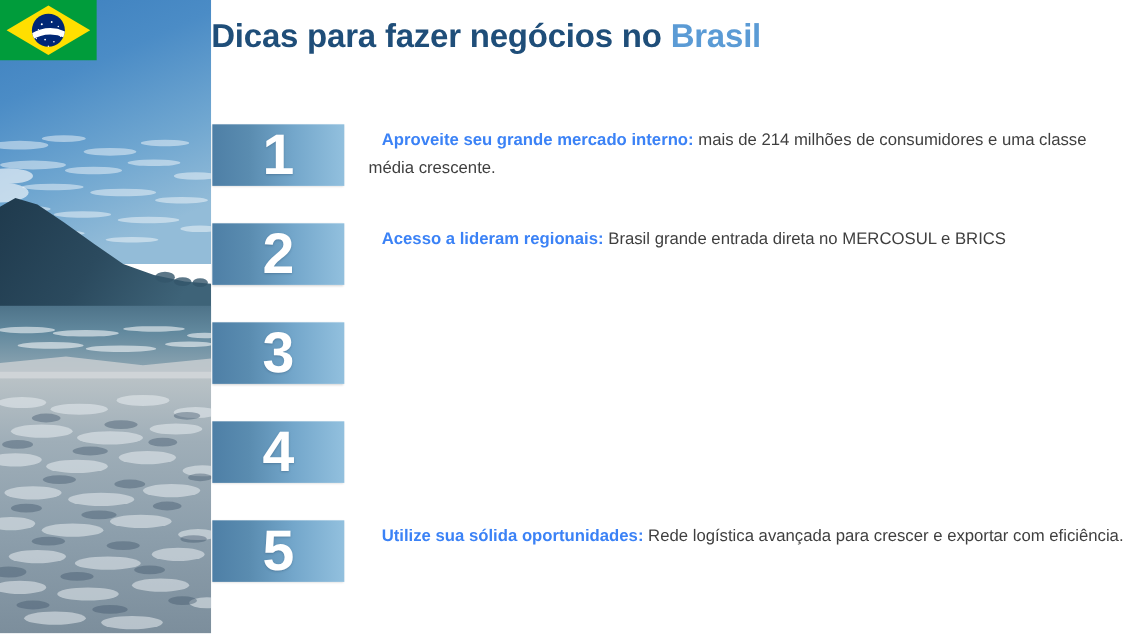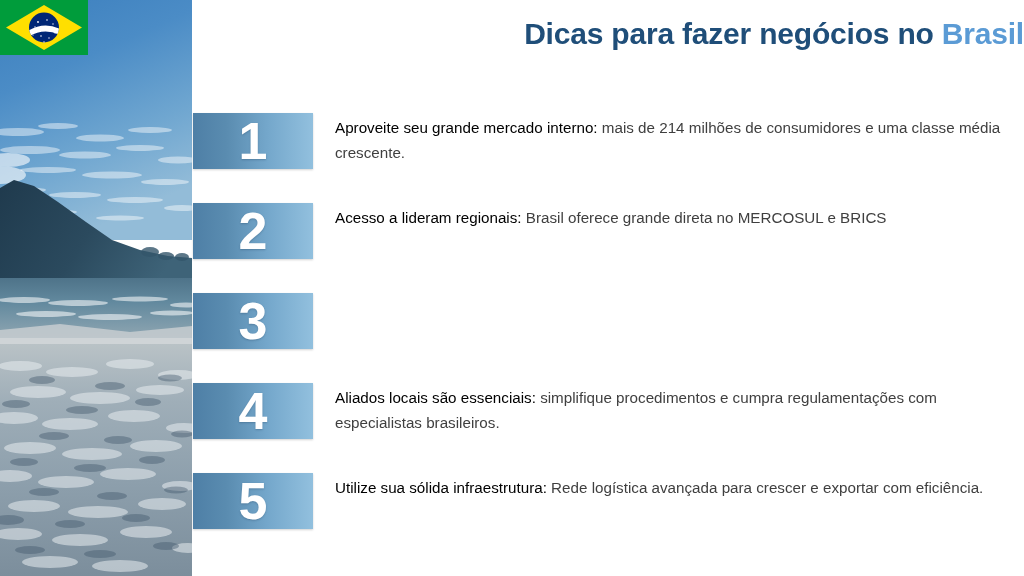--- a/index.html
+++ b/index.html
@@ -23,21 +23,21 @@
   
   #flag {
     position:absolute; left:0; top:0; width:88px; height:55px;
     overflow:hidden; z-index:5;
   }
   #flag svg { display:block; width:88px; height:55px; }
 
   
   #title {
     position:absolute; left:192px; top:17px; width:832px;
-    text-align:right;
+    text-align:left;
     font-size:30px; font-weight:bold;
     letter-spacing:-0.2px;
     color:#1F4E79;
     white-space:nowrap;
   }
   #title .accent { color:#5B9BD5; }
 
   
   #list {
     position:absolute; left:193px; top:113px; width:831px;
@@ -60,21 +60,21 @@
     font-weight:bold;
     color:#ffffff;
     text-shadow:0 1px 2px rgba(30,60,90,0.30);
   }
   .row-text {
     position:absolute; left:142px; top:2px; right:0;
     font-size:15.2px; line-height:25px;
     color:#3F3F3F;
   }
   .row-text .lead {
-    font-weight:normal; color:#000000;
+    font-weight:bold; color:#3b82f6;margin-left:12px;
   }
 </style>
 </head>
 <body>
 
 <div id="slide">
 
   <div id="photo-panel">
     <svg viewBox="0 0 192 576" preserveAspectRatio="none" aria-hidden="true">
       <defs>
@@ -246,43 +246,40 @@
       <p class="row-text">
         <span class="lead">Aproveite seu grande mercado interno:</span><span> mais de 214 milhões de consumidores e uma classe média crescente.</span>
       </p>
     </div>
 
     <div class="row">
       <div class="badge">
         <span class="num">2</span>
       </div>
       <p class="row-text">
-        <span class="lead">Acesso a lideram regionais:</span><span> Brasil oferece grande direta no MERCOSUL e BRICS</span>
+        <span class="lead">Acesso a lideram regionais:</span><span> Brasil grande entrada direta no MERCOSUL e BRICS</span>
       </p>
     </div>
 
     <div class="row">
       <div class="badge">
         <span class="num">3</span>
       </div>
     </div>
 
     <div class="row">
       <div class="badge">
         <span class="num">4</span>
       </div>
+    </div>
+
+    <div class="row">
+      <div class="badge">
+        <span class="num">5</span>
+      </div>
       <p class="row-text">
-        <span class="lead">Aliados locais são essenciais:</span><span> simplifique procedimentos e cumpra regulamentações com especialistas brasileiros.</span>
+        <span class="lead">Utilize sua sólida oportunidades:</span><span> Rede logística avançada para crescer e exportar com eficiência.</span>
       </p>
     </div>
 
-    <div class="row">
-      <div class="badge">
-        <span class="num">5</span>
-      </div>
-      <p class="row-text">
-        <span class="lead">Utilize sua sólida infraestrutura:</span><span> Rede logística avançada para crescer e exportar com eficiência.</span>
-      </p>
-    </div>
-
   </div>
 
 </div>
 
 </body></html>

